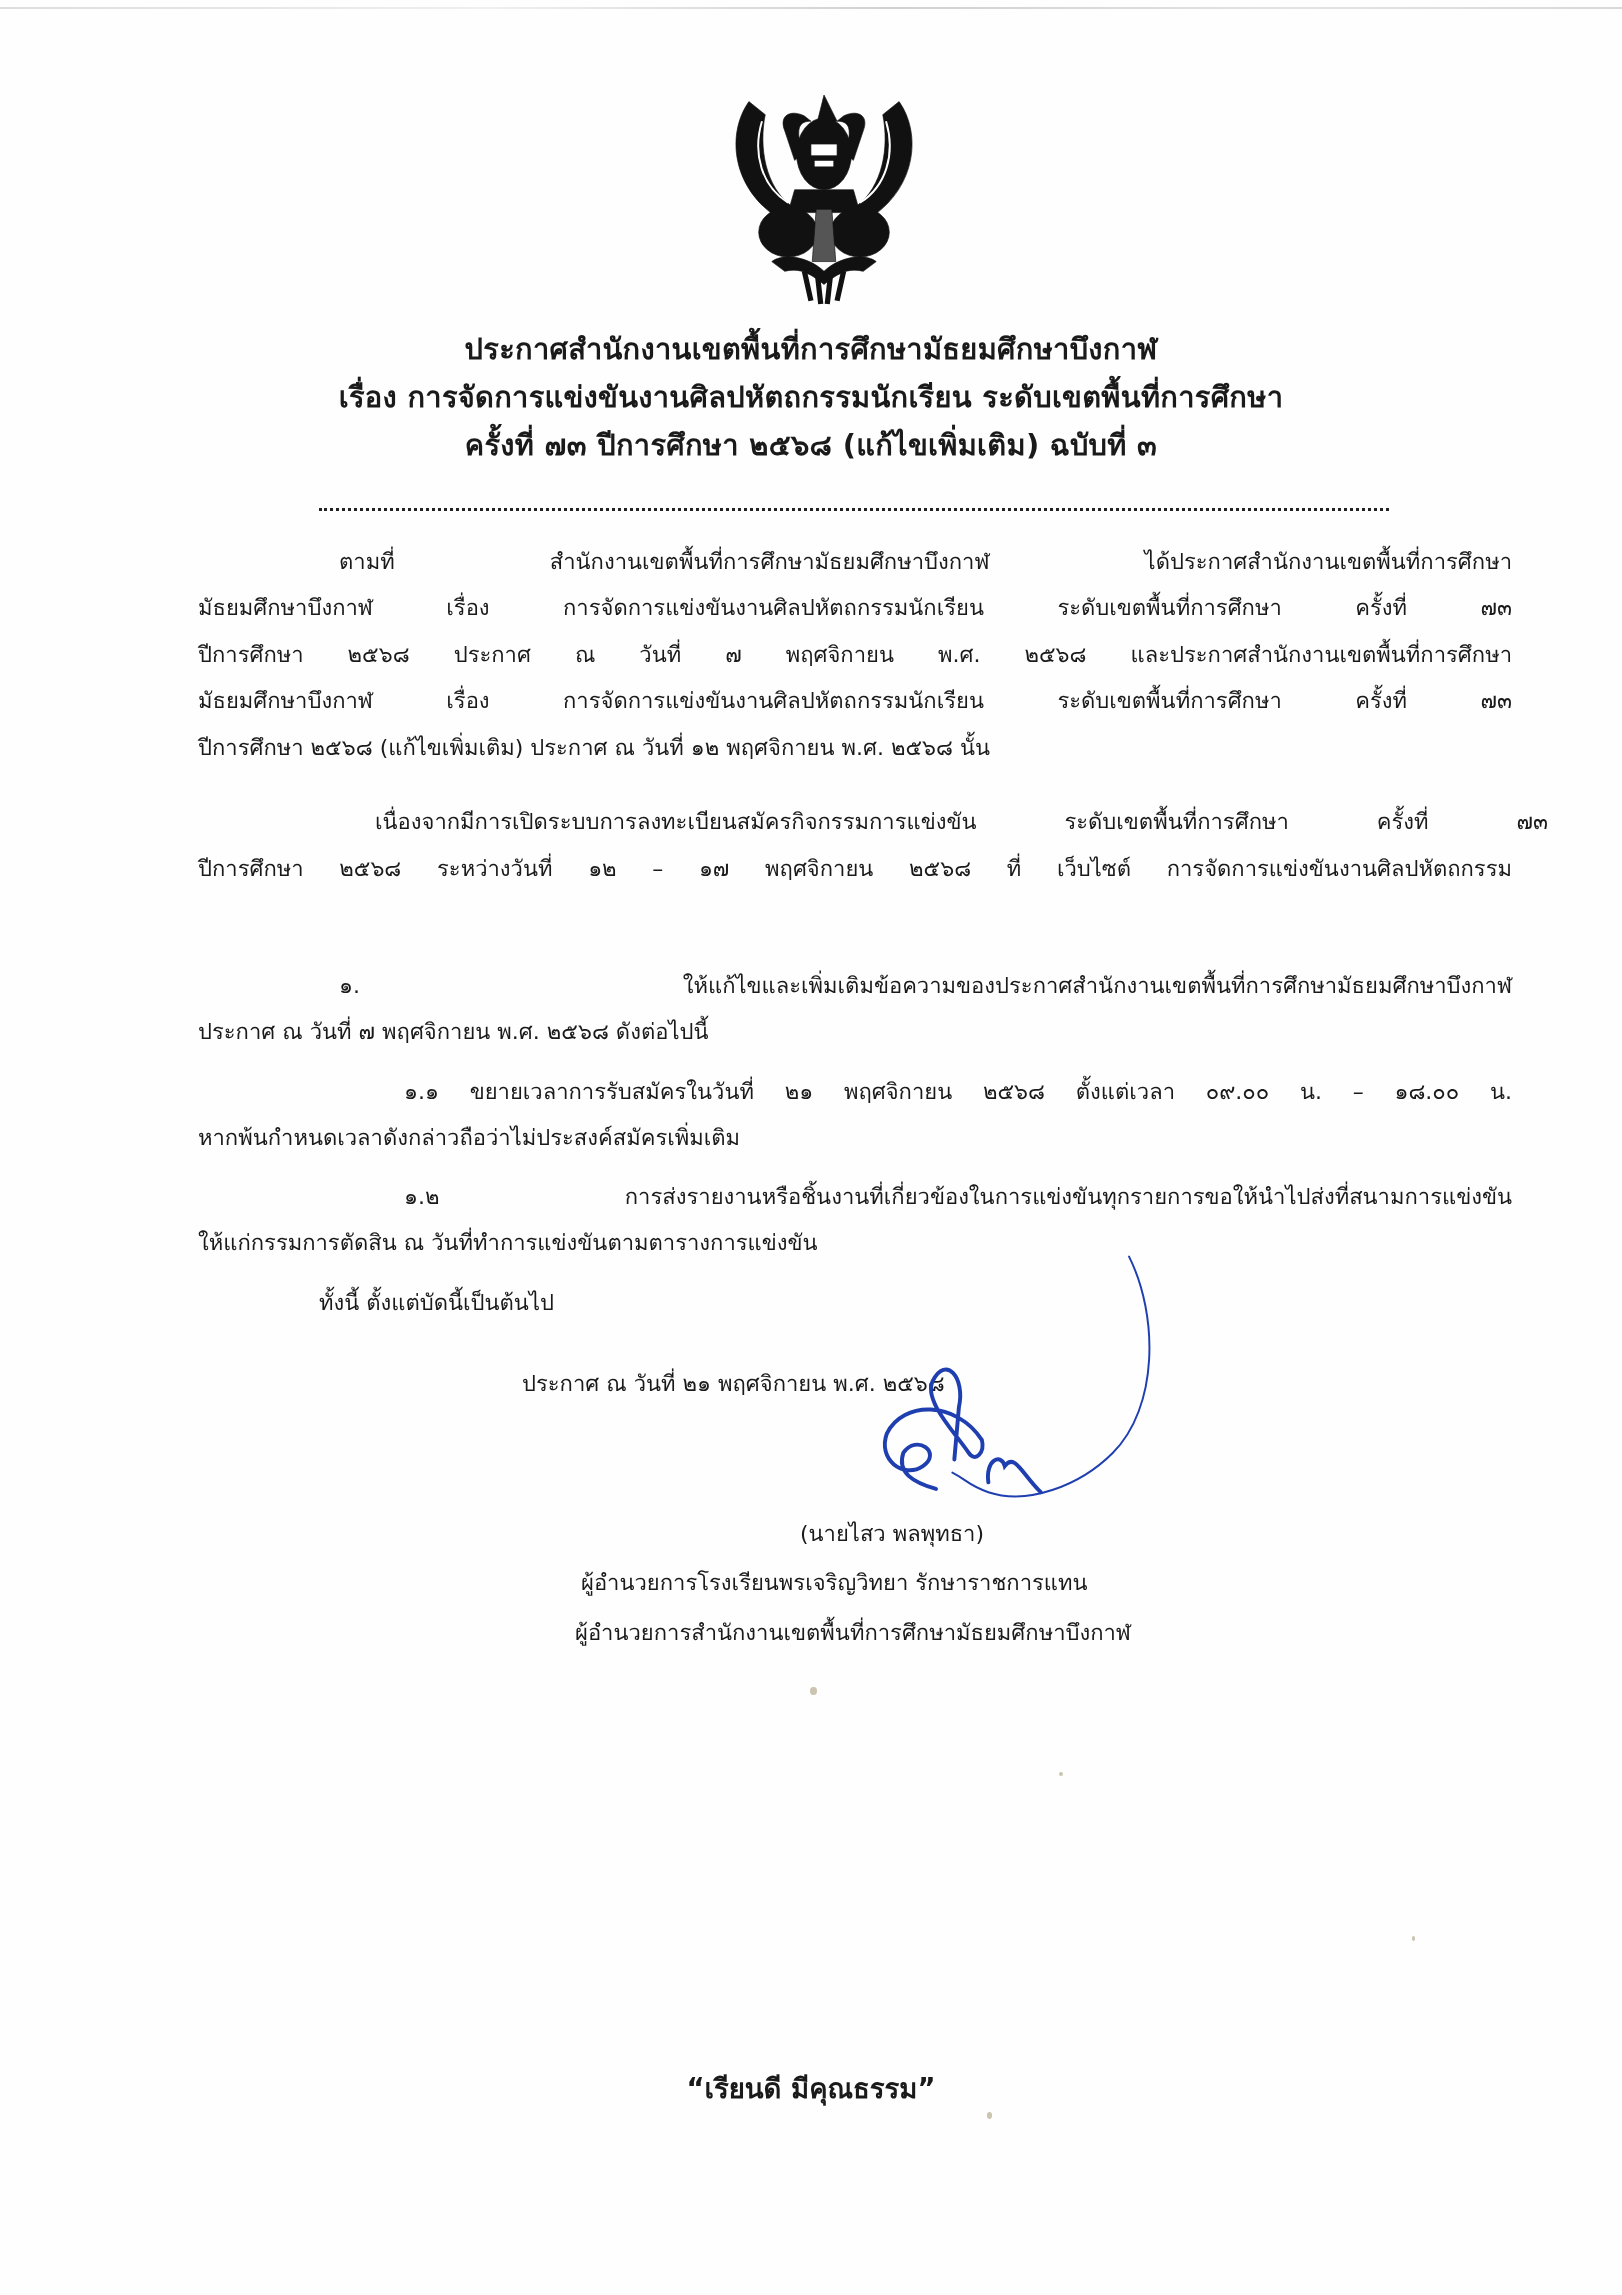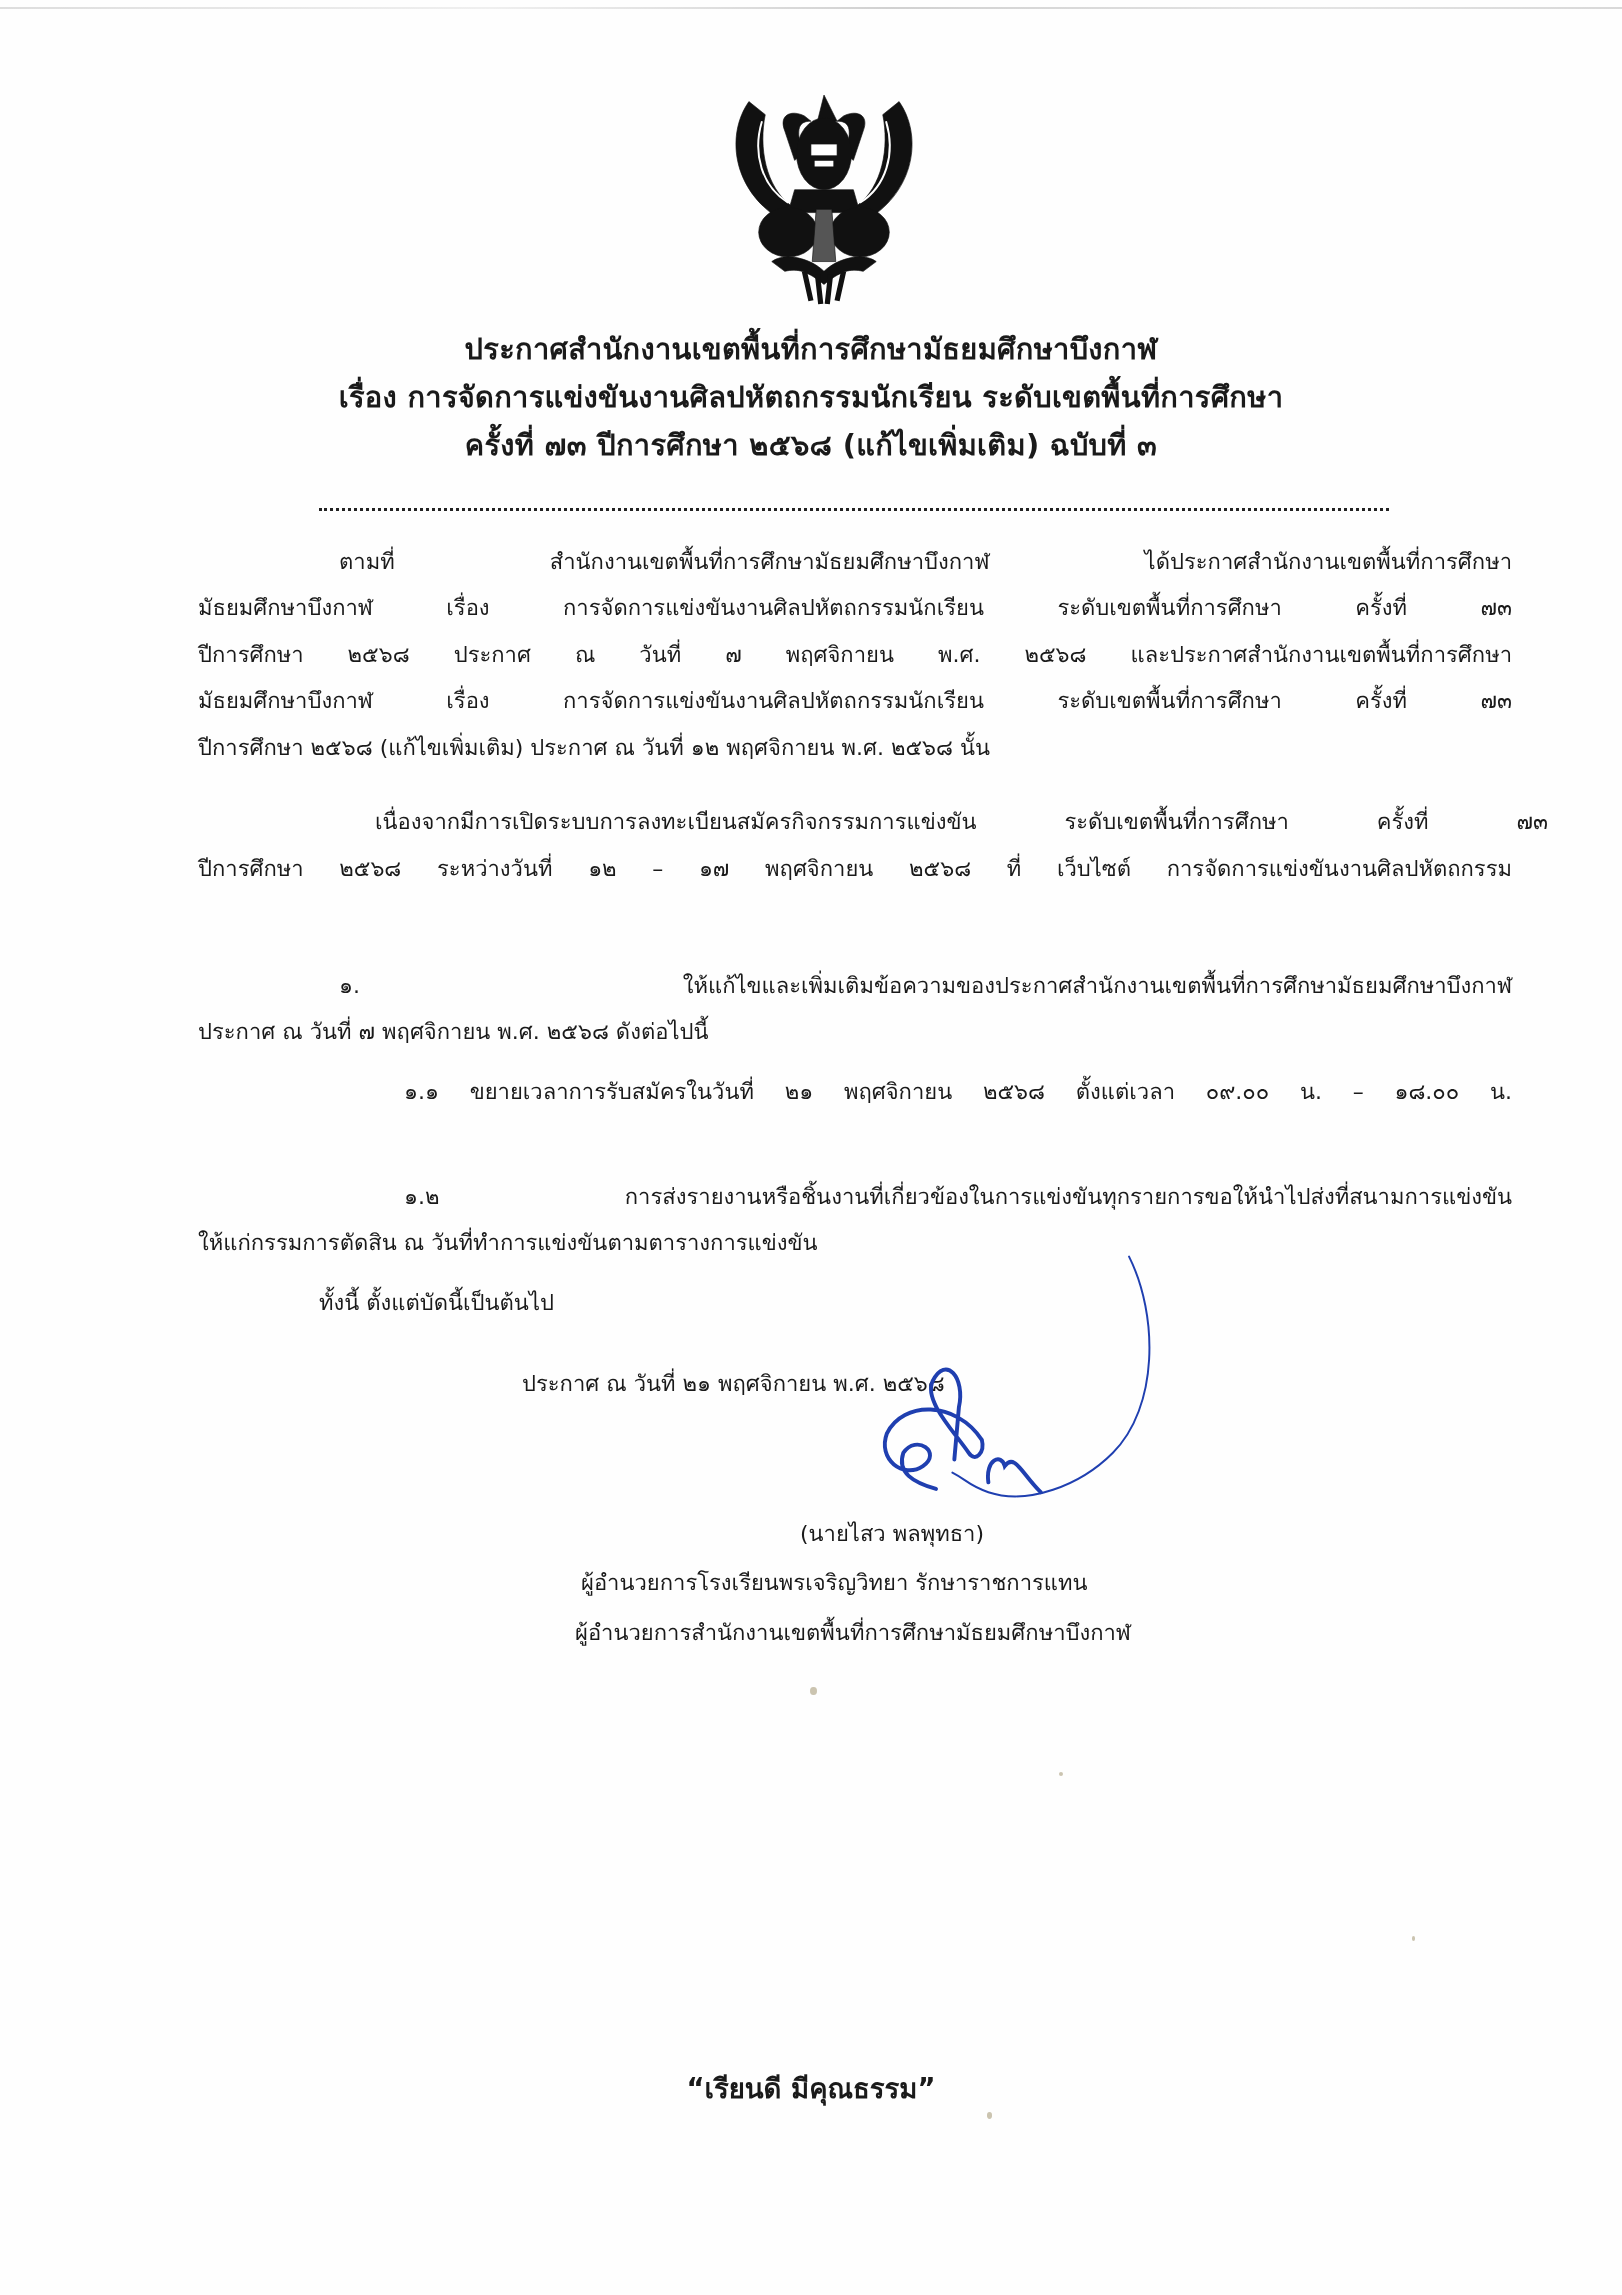--- a/index.html
+++ b/index.html
@@ -81,20 +81,21 @@
   <div class="line just" style="left:198px; top:690px; width:1314px;">มัธยมศึกษาบึงกาฬ เรื่อง  การจัดการแข่งขันงานศิลปหัตถกรรมนักเรียน ระดับเขตพื้นที่การศึกษา ครั้งที่ ๗๓</div>
   <div class="line" style="left:198px; top:737px;">ปีการศึกษา ๒๕๖๘ (แก้ไขเพิ่มเติม) ประกาศ ณ วันที่ ๑๒ พฤศจิกายน พ.ศ. ๒๕๖๘ นั้น</div>
 
   <div class="line just" style="left:339px; top:811px; width:1173px;margin-left:36px;">เนื่องจากมีการเปิดระบบการลงทะเบียนสมัครกิจกรรมการแข่งขัน ระดับเขตพื้นที่การศึกษา ครั้งที่ ๗๓</div>
   <div class="line just" style="left:198px; top:858px; width:1314px;">ปีการศึกษา ๒๕๖๘ ระหว่างวันที่ ๑๒ – ๑๗ พฤศจิกายน ๒๕๖๘ ที่ เว็บไซต์ การจัดการแข่งขันงานศิลปหัตถกรรม</div>
 
   <div class="line just" style="left:339px; top:975px; width:1173px;">๑. ให้แก้ไขและเพิ่มเติมข้อความของประกาศสำนักงานเขตพื้นที่การศึกษามัธยมศึกษาบึงกาฬ</div>
   <div class="line" style="left:198px; top:1021px;">ประกาศ ณ วันที่ ๗ พฤศจิกายน พ.ศ. ๒๕๖๘ ดังต่อไปนี้</div>
 
   <div class="line just" style="left:404px; top:1081px; width:1108px;">๑.๑ ขยายเวลาการรับสมัครในวันที่ ๒๑ พฤศจิกายน ๒๕๖๘ ตั้งแต่เวลา ๐๙.๐๐ น. – ๑๘.๐๐ น.</div>
+  <div class="line" style="left:198px; top:1127px;">หากพ้นกำหนดเวลาดังกล่าวถือว่าไม่ประสงค์สมัครเพิ่มเติม</div>
 
   <div class="line just" style="left:404px; top:1186px; width:1108px;">๑.๒ การส่งรายงานหรือชิ้นงานที่เกี่ยวข้องในการแข่งขันทุกรายการขอให้นำไปส่งที่สนามการแข่งขัน</div>
   <div class="line" style="left:198px; top:1232px;">ให้แก่กรรมการตัดสิน ณ วันที่ทำการแข่งขันตามตารางการแข่งขัน</div>
 
   <div class="line" style="left:319px; top:1292px;">ทั้งนี้ ตั้งแต่บัดนี้เป็นต้นไป</div>
 
   <div class="line" style="left:522px; top:1373px;">ประกาศ ณ วันที่  ๒๑  พฤศจิกายน พ.ศ. ๒๕๖๘</div>
 
   <svg class="sig" viewBox="0 0 620 460">
     <g fill="none" stroke="#1f3fb0" stroke-linecap="round">

